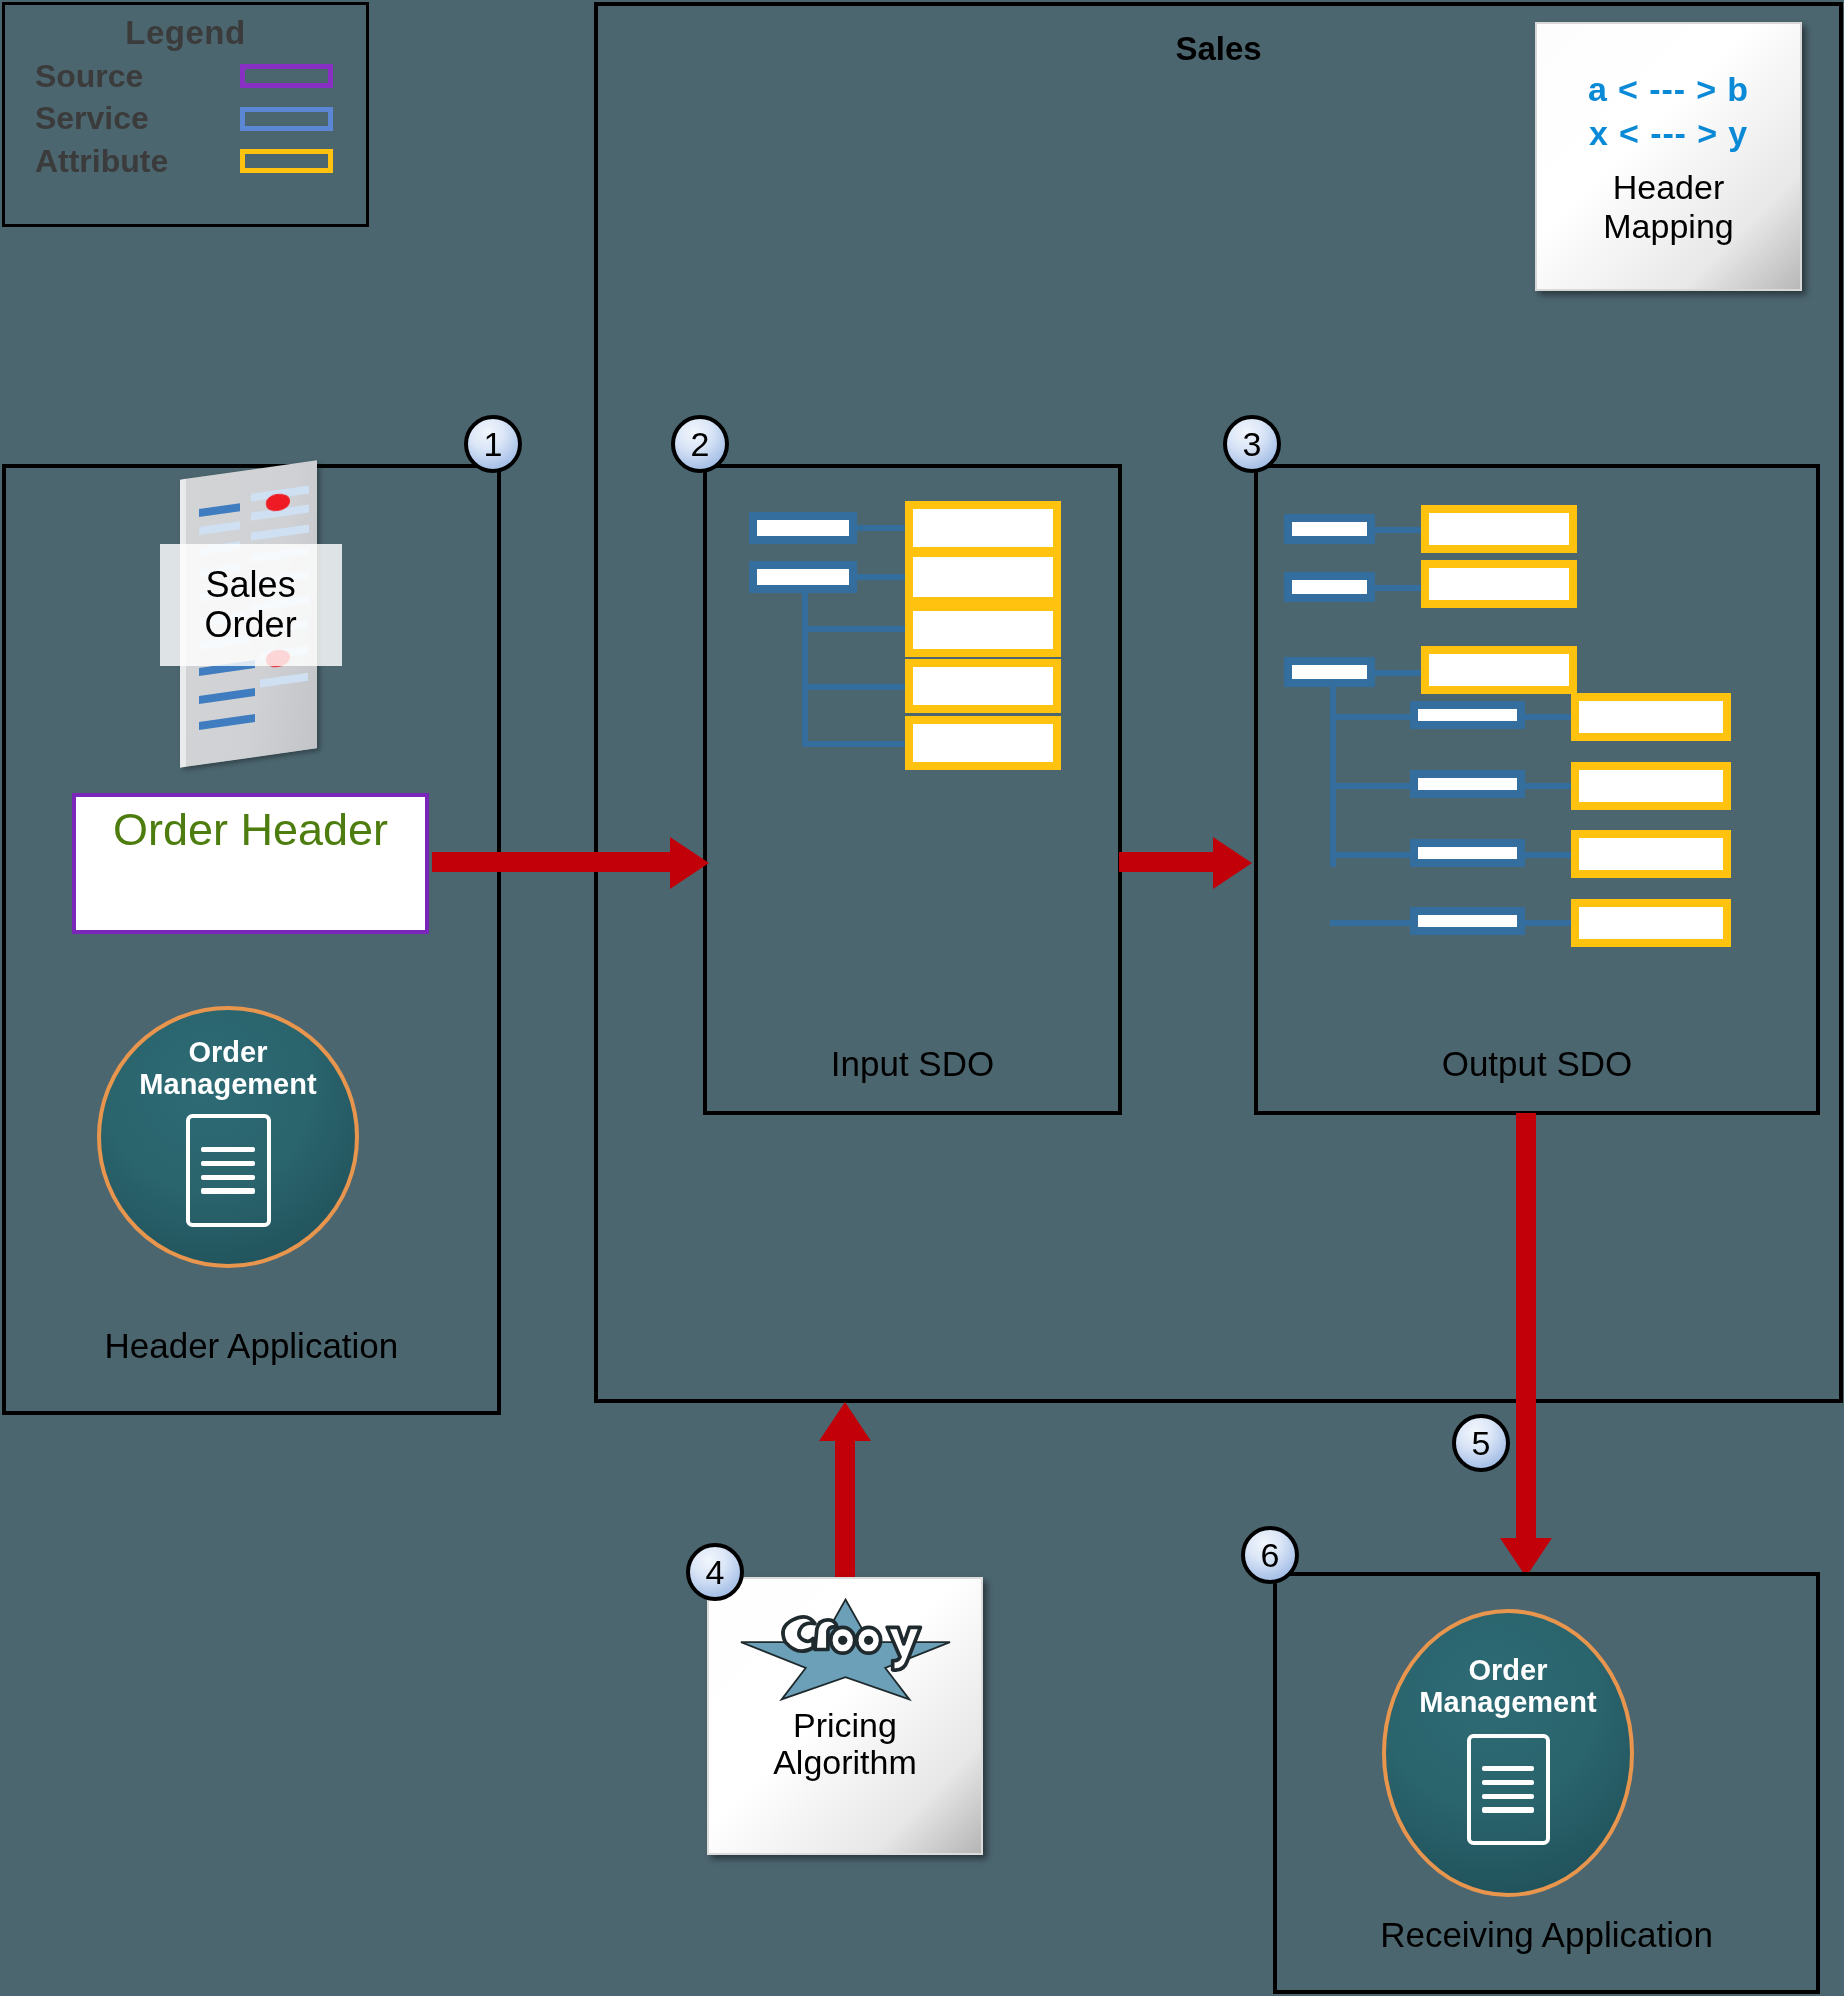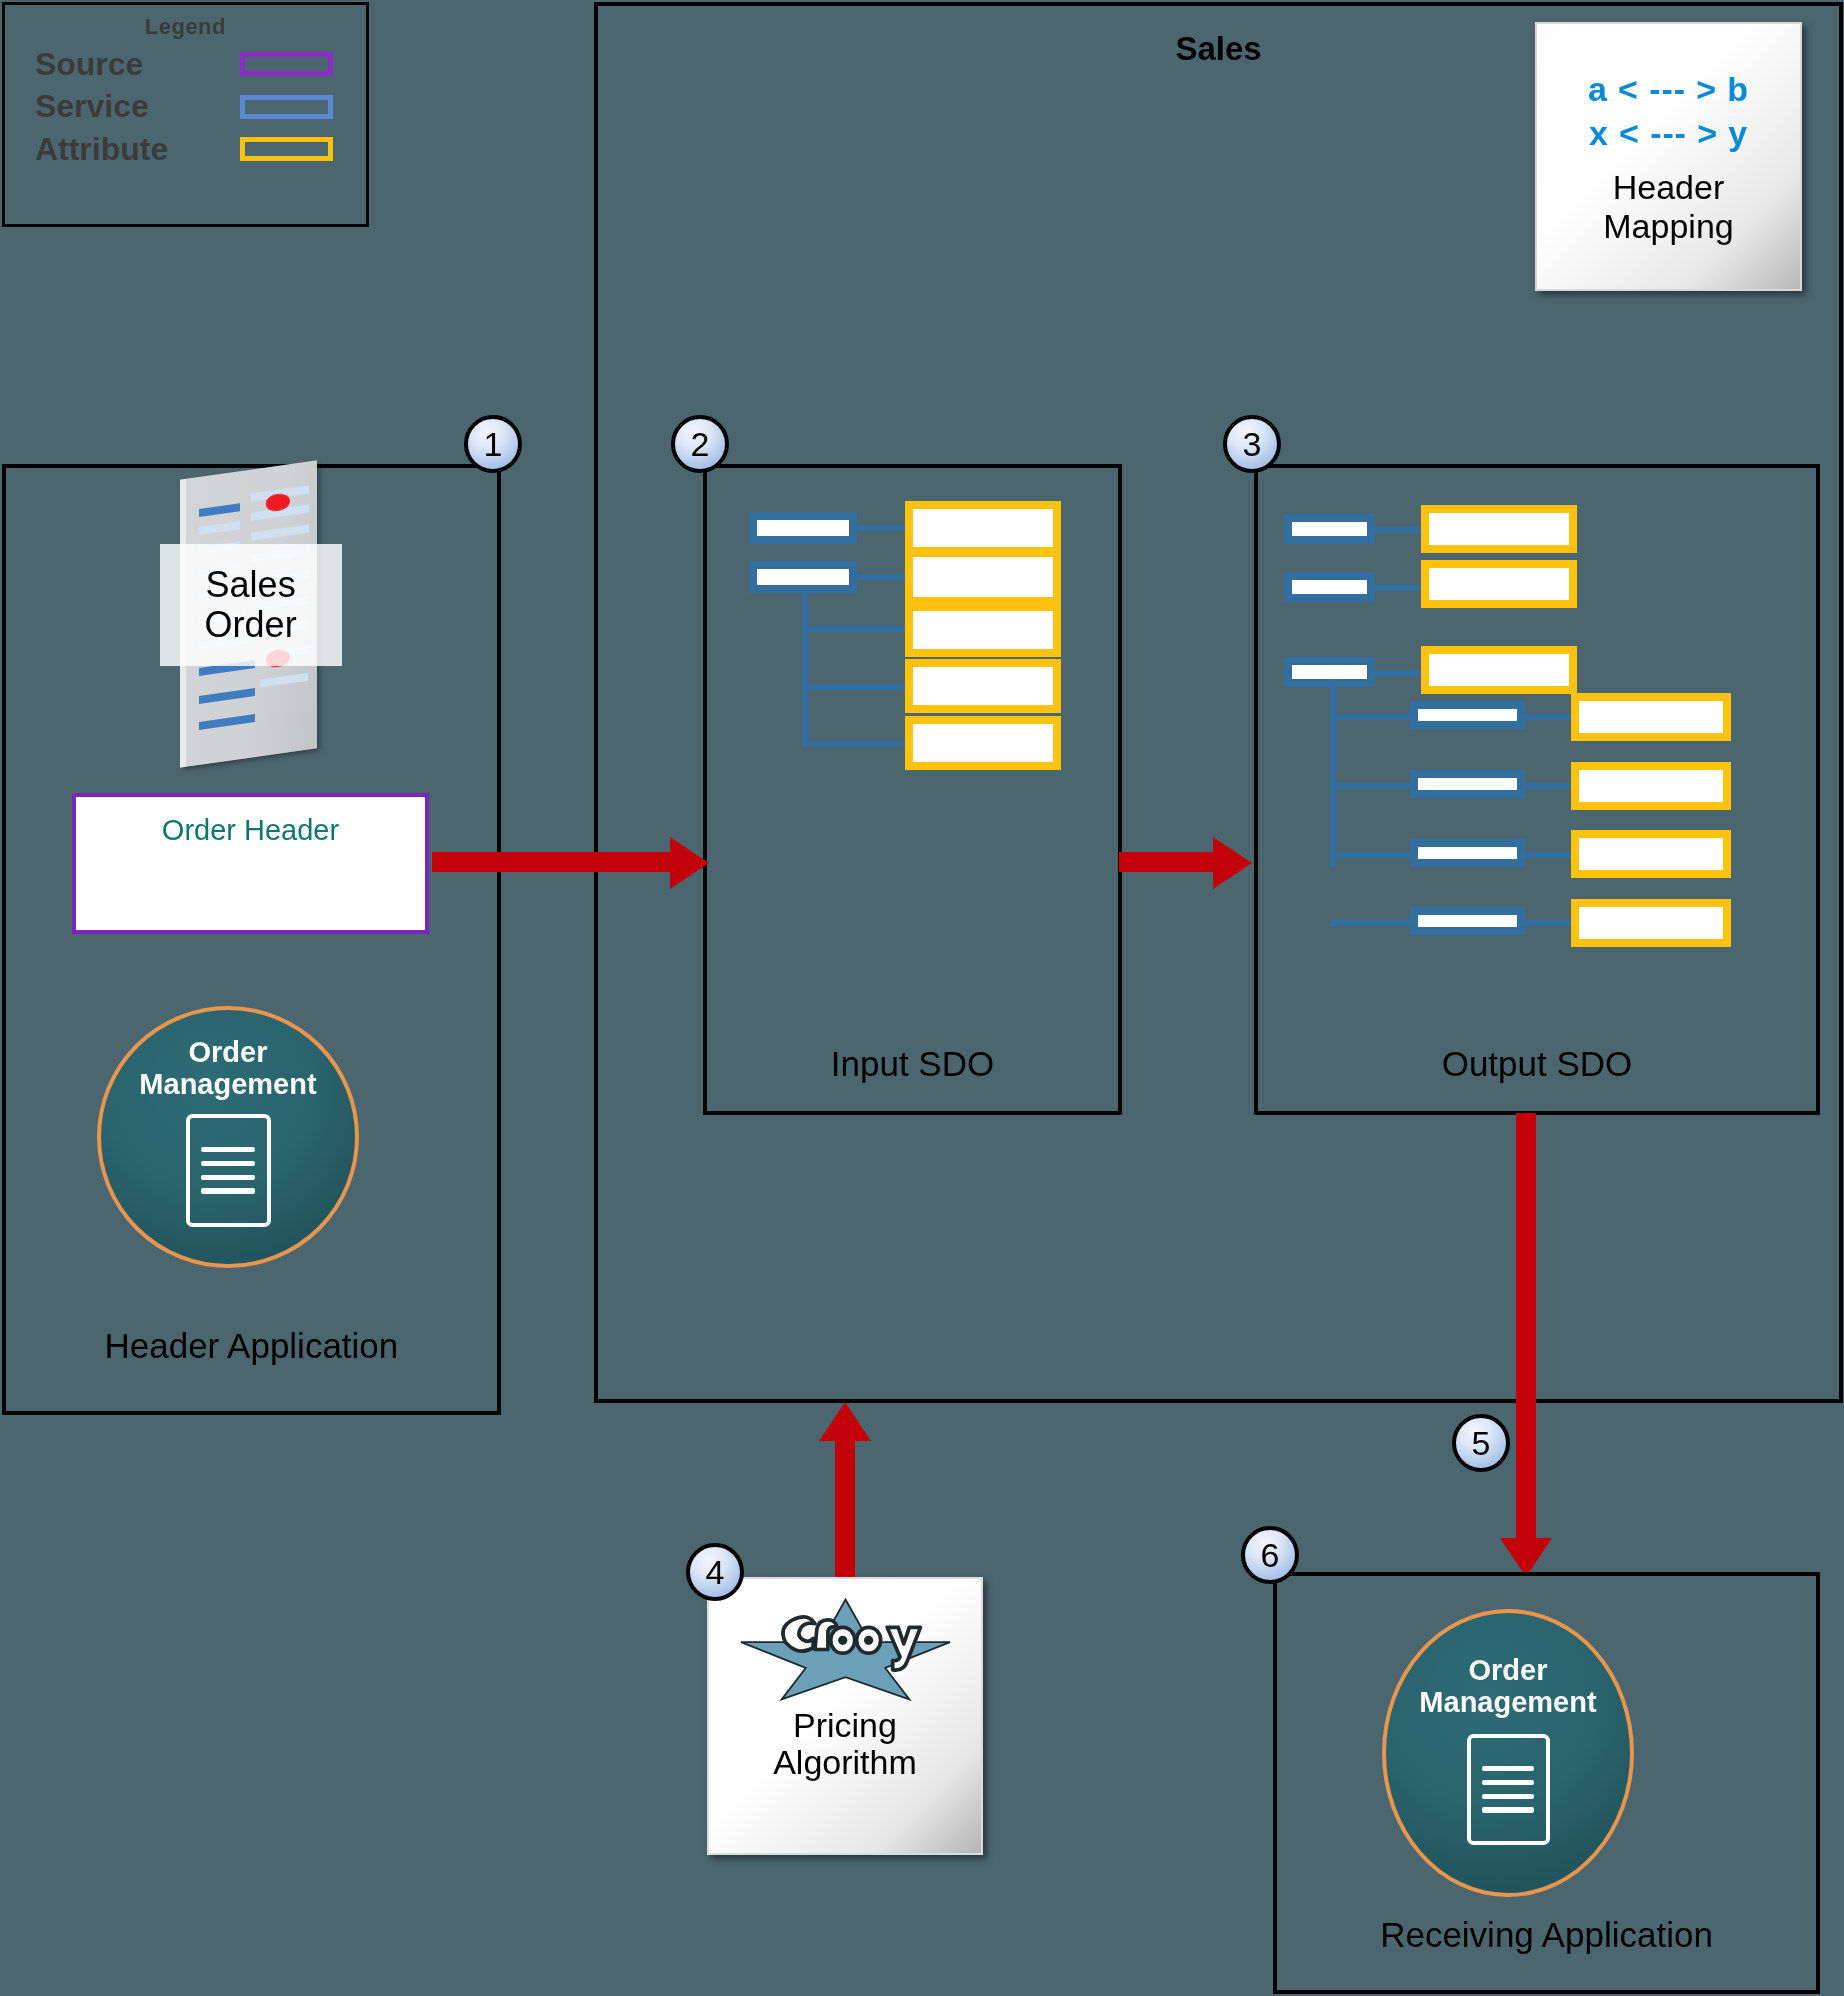--- a/index.html
+++ b/index.html
@@ -18,21 +18,21 @@
 
   
   #legend {
     left: 1.9px; top: 1.9px; width: 367px; height: 225px;
     border: 3.7px solid #000;
     box-sizing: border-box;
     background: #4c6670;
   }
   #legend-title {
     text-align: center;
-    font-size: 22px;
+    font-size: 33px;
     font-weight: bold;
     color: #3b3b3b;
     margin-top: 9.3px;
     letter-spacing: 0.5px;
   }
   .legend-row {
     display: flex;
     align-items: center;
     justify-content: space-between;
     padding: 0 33px 0 30px;
@@ -167,21 +167,21 @@
   #source-group {
     left: 72px; top: 793px;
     width: 357px; height: 141px;
     border: 4.6px solid #7a26b8;
     box-sizing: border-box;
     background: #fff;
   }
   .source-row {
     height: 50%;
     display: flex; align-items: center; justify-content: center;
-    font-size: 29px; color: #0f766e;
+    font-size: 45px; color: #4d7c0f;
     box-sizing: border-box;
   }
   .source-row + .source-row { border-top: 4.6px solid #7a26b8; }
 
   
   .app-bubble {
     border-radius: 50%;
     border: 4.6px solid #e8954e;
     background: radial-gradient(circle at 42% 30%, #2d6b75 0%, #2a646d 45%, #1d4b54 100%);
     box-sizing: border-box;

